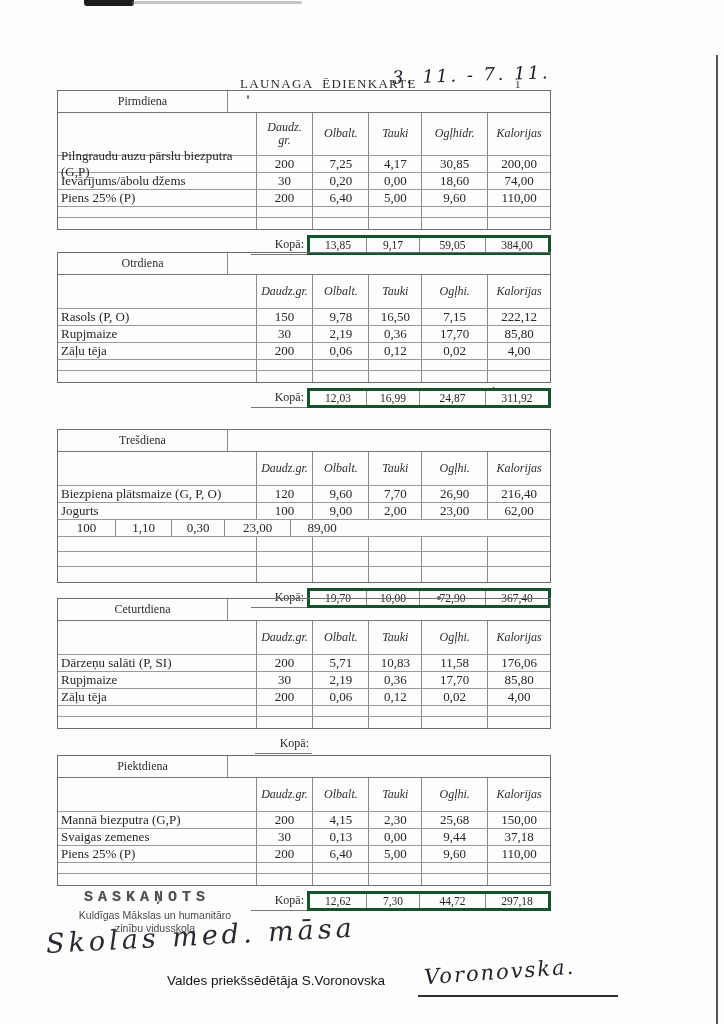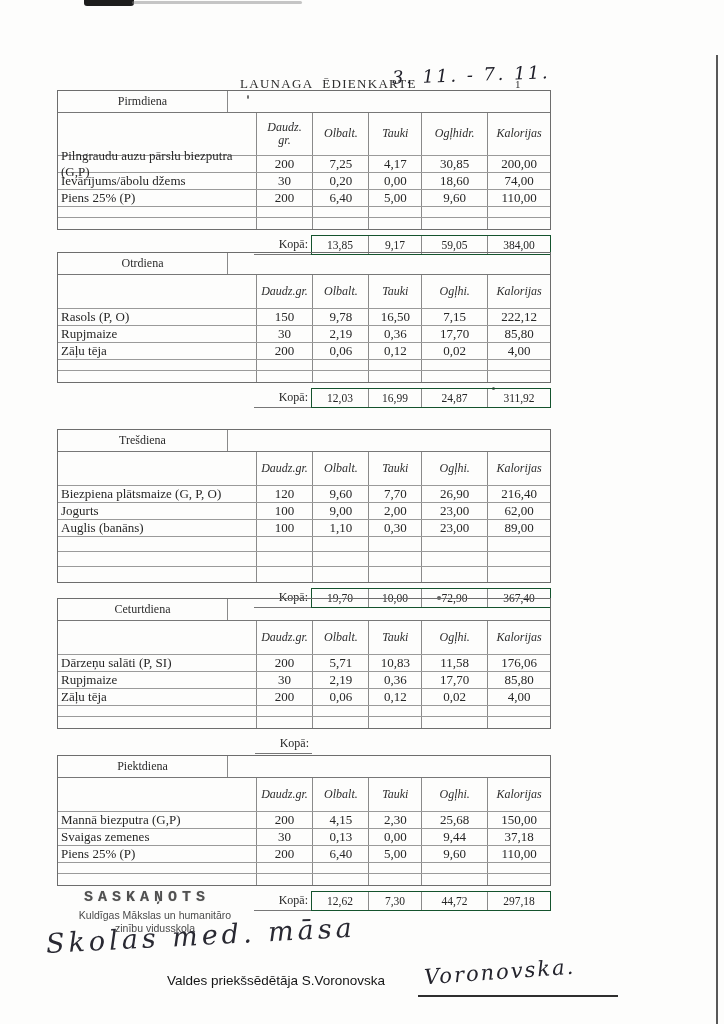--- a/index.html
+++ b/index.html
@@ -65,21 +65,21 @@
   .tall-header .header-row { height:43px; }
   .header-cell { font-style:italic; font-size:12px; color:#2e2e2e; text-align:center; white-space:pre-line; line-height:1.12; }
 
   .data-row { height:17px; font-size:13px; }
   .empty-row { height:11px; }
   .empty-row.tall { height:15px; }
 
   .total-row { display:flex; margin-top:5px; height:20px; font-size:12px; }
   .total-spacer { width:198px; }
   .total-label { width:57px; border-bottom:1px solid #777; text-align:right; padding-right:3px; line-height:18px; }
-  .total-cells { display:flex; border:1px solid #14532d; height:20px; }
+  .total-cells { display:flex; border:3px solid #14532d; height:20px; }
   .total-cells > div { display:flex; align-items:center; justify-content:center; font-size:11.5px; }
   .total-cells > div + div { border-left:1px solid #8a8a8a; }
   .tc-olbalt{width:56px;} .tc-tauki{width:53px;} .tc-oglhidr{width:66px;} .tc-kalorijas{width:63px;}
 
   
   .stamp {
     position:absolute; left:84px; top:889px;
     font-family:Liberation Mono, monospace; font-weight:bold;
     font-size:15px; letter-spacing:5px; color:#505050;
     text-shadow:0 0 1px rgba(90,90,90,.45);
@@ -287,21 +287,20 @@
   </div>
           <div class="row data-row cols">
     <div class="c-name">Jogurts</div>
     <div class="c-daudz">100</div>
     <div class="c-olbalt">9,00</div>
     <div class="c-tauki">2,00</div>
     <div class="c-oglhidr">23,00</div>
     <div class="c-kalorijas">62,00</div>
   </div>
           <div class="row data-row cols">
-    <div class="c-name">Auglis (banāns)</div>
     <div class="c-daudz">100</div>
     <div class="c-olbalt">1,10</div>
     <div class="c-tauki">0,30</div>
     <div class="c-oglhidr">23,00</div>
     <div class="c-kalorijas">89,00</div>
   </div>
           <div class="row empty-row cols tall">
     <div class="c-name"></div>
     <div class="c-daudz"></div>
     <div class="c-olbalt"></div>

